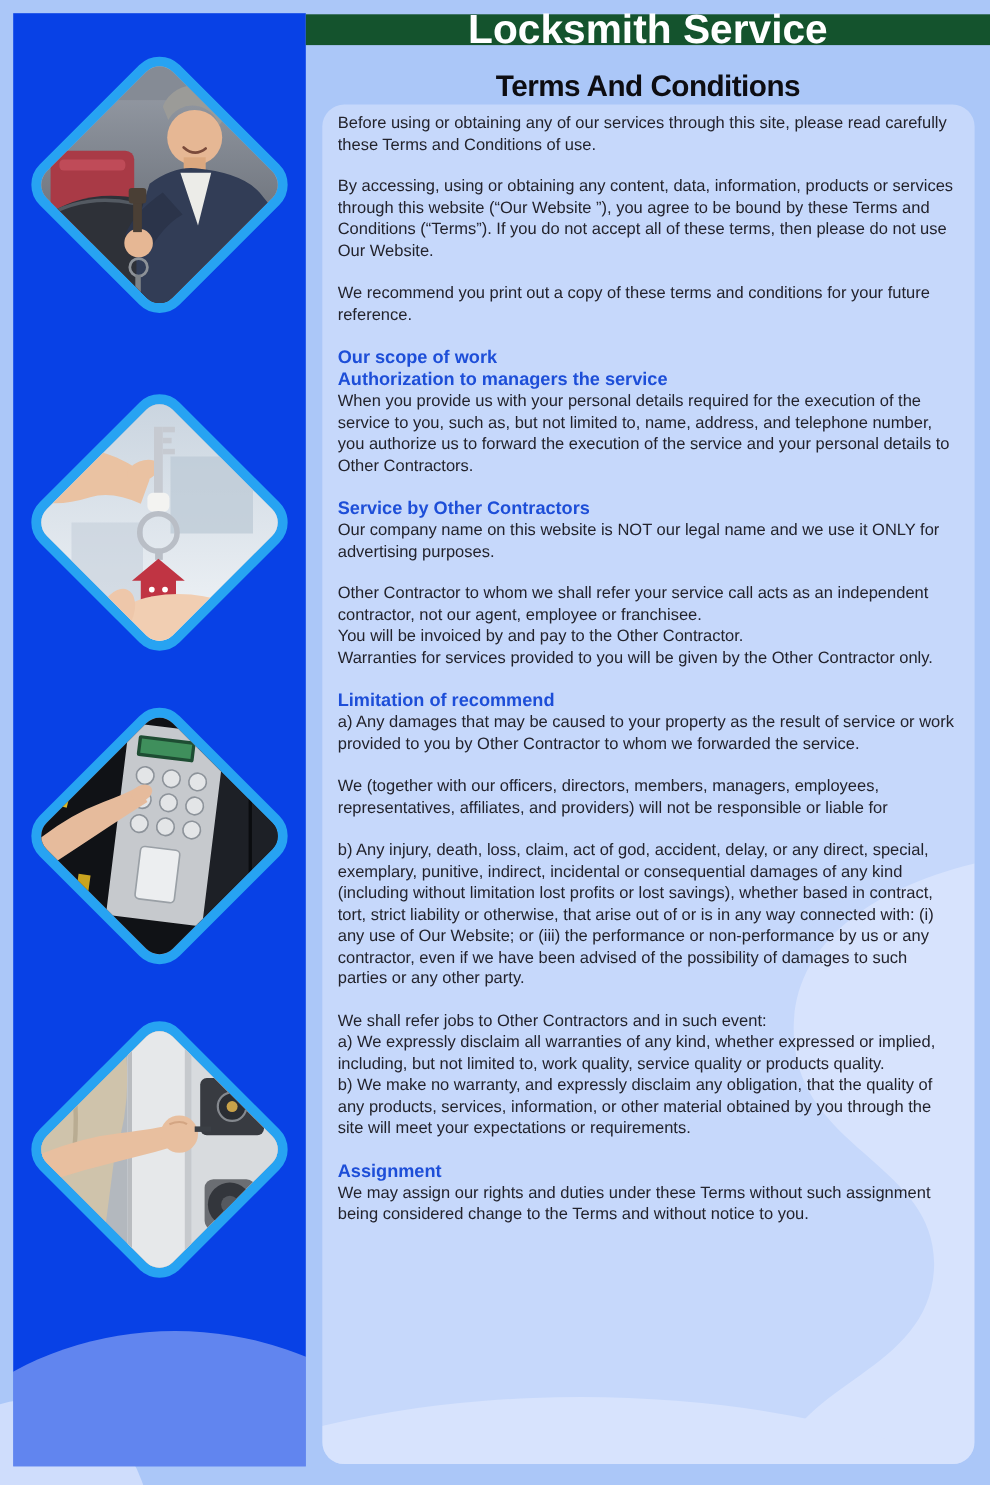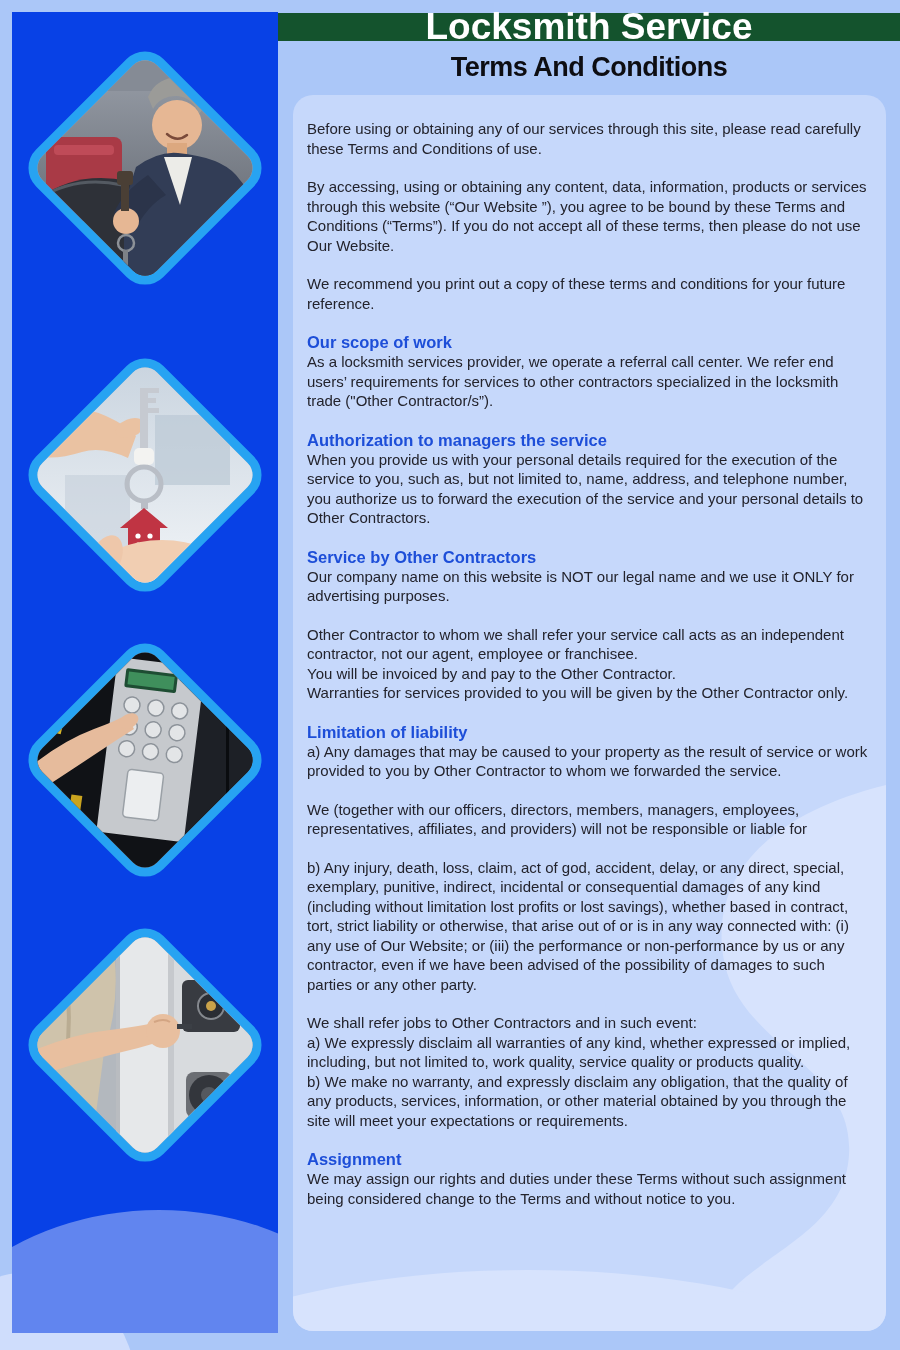--- a/index.html
+++ b/index.html
@@ -24,29 +24,29 @@
   .ph{position:absolute;left:50%;top:50%;width:230px;height:230px;
     transform:translate(-50%,-50%) rotate(-45deg);}
   .ph svg{display:block;width:230px;height:230px;}
 
   
   .topbar{position:absolute;left:278px;top:13px;width:622px;height:28px;
     background:#14532d;display:flex;align-items:center;justify-content:center;}
   .topbar h1{margin:0;color:#ffffff;font-size:37px;font-weight:bold;letter-spacing:0;}
 
   
-  .terms-heading{position:absolute;left:278px;top:52px;width:622px;margin:0;
+  .terms-heading{position:absolute;left:278px;top:63px;width:622px;margin:0;
     text-align:center;font-size:27px;font-weight:bold;color:#0d0d12;letter-spacing:-.5px;}
 
   
   .panel{position:absolute;left:293px;top:95px;width:593px;height:1236px;
     background:#c6d8fb;border-radius:20px;overflow:hidden;}
   .panel-blob{position:absolute;left:0;top:0;width:593px;height:1236px;}
 
-  .terms-text{position:relative;padding:24px 14px 0 14px;
+  .terms-text{position:relative;padding:7px 14px 0 14px;
     font-size:15px;line-height:19.5px;color:#23232c;}
   .p{margin:0 0 19px 0;white-space:pre-line;}
   .h{margin:0;font-size:16.5px;line-height:20px;font-weight:bold;color:#1d4ed8;}
 </style>
 </head>
 <body>
 
 <div class="page">
 
   <div class="corner-blob"></div>
@@ -184,29 +184,28 @@
   <section class="panel">
     <svg class="panel-blob" viewBox="0 0 593 1236" preserveAspectRatio="none">
       <path d="M593 690 C 480 718 418 778 430 860 C 443 952 562 968 556 1060 C 550 1152 432 1162 416 1236 L 593 1236 Z" fill="#d7e3fd"></path>
       <ellipse cx="235" cy="1350" rx="445" ry="175" fill="#d7e3fd"></ellipse>
     </svg>
     <div class="terms-text">
       <p class="p">Before using or obtaining any of our services through this site, please read carefully these Terms and Conditions of use.</p>
       <p class="p">By accessing, using or obtaining any content, data, information, products or services through this website (“Our Website ”), you agree to be bound by these Terms and Conditions (“Terms”). If you do not accept all of these terms, then please do not use Our Website.</p>
       <p class="p">We recommend you print out a copy of these terms and conditions for your future reference.</p>
       <h3 class="h">Our scope of work</h3>
-      <p class="p">As a locksmith services provider, we operate a referral call center. We refer end users’ requirements for services to other contractors specialized in the locksmith trade ("Other Contractor/s”).</p>
       <h3 class="h">Authorization to managers the service</h3>
       <p class="p">When you provide us with your personal details required for the execution of the service to you, such as, but not limited to, name, address, and telephone number, you authorize us to forward the execution of the service and your personal details to Other Contractors.</p>
       <h3 class="h">Service by Other Contractors</h3>
       <p class="p">Our company name on this website is NOT our legal name and we use it ONLY for advertising purposes.</p>
       <p class="p">Other Contractor to whom we shall refer your service call acts as an independent contractor, not our agent, employee or franchisee.
 You will be invoiced by and pay to the Other Contractor.
 Warranties for services provided to you will be given by the Other Contractor only.</p>
-      <h3 class="h">Limitation of liability</h3>
+      <h3 class="h">Limitation of recommend</h3>
       <p class="p">a) Any damages that may be caused to your property as the result of service or work provided to you by Other Contractor to whom we forwarded the service.</p>
       <p class="p">We (together with our officers, directors, members, managers, employees, representatives, affiliates, and providers) will not be responsible or liable for</p>
       <p class="p">b) Any injury, death, loss, claim, act of god, accident, delay, or any direct, special, exemplary, punitive, indirect, incidental or consequential damages of any kind (including without limitation lost profits or lost savings), whether based in contract, tort, strict liability or otherwise, that arise out of or is in any way connected with: (i) any use of Our Website; or (iii) the performance or non-performance by us or any contractor, even if we have been advised of the possibility of damages to such parties or any other party.</p>
       <p class="p">We shall refer jobs to Other Contractors and in such event:
 a) We expressly disclaim all warranties of any kind, whether expressed or implied, including, but not limited to, work quality, service quality or products quality.
 b) We make no warranty, and expressly disclaim any obligation, that the quality of any products, services, information, or other material obtained by you through the site will meet your expectations or requirements.</p>
       <h3 class="h">Assignment</h3>
       <p class="p">We may assign our rights and duties under these Terms without such assignment being considered change to the Terms and without notice to you.</p>
     </div>
   </section>

